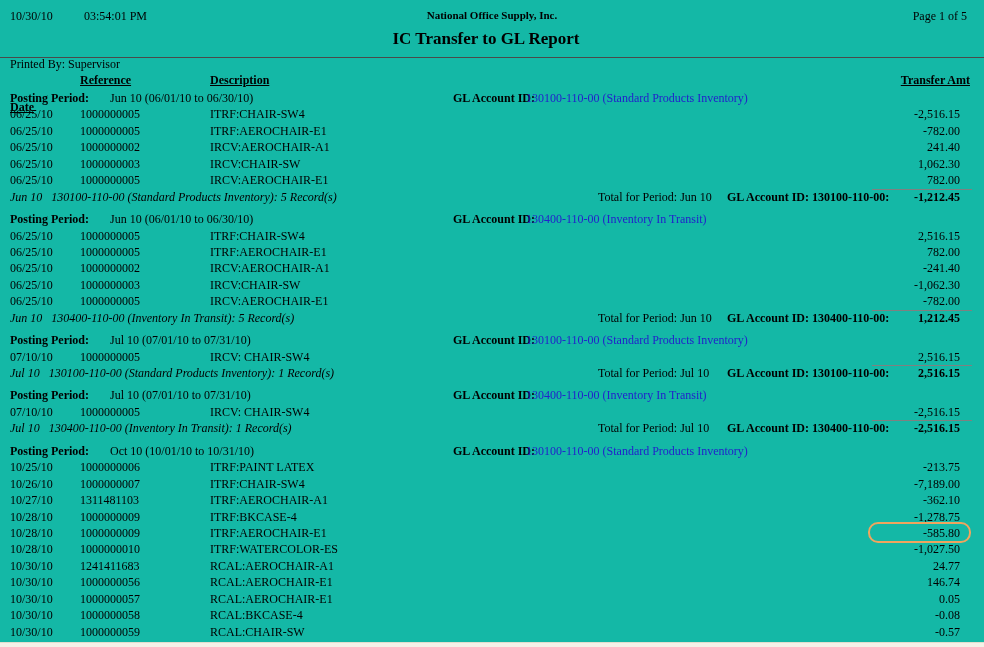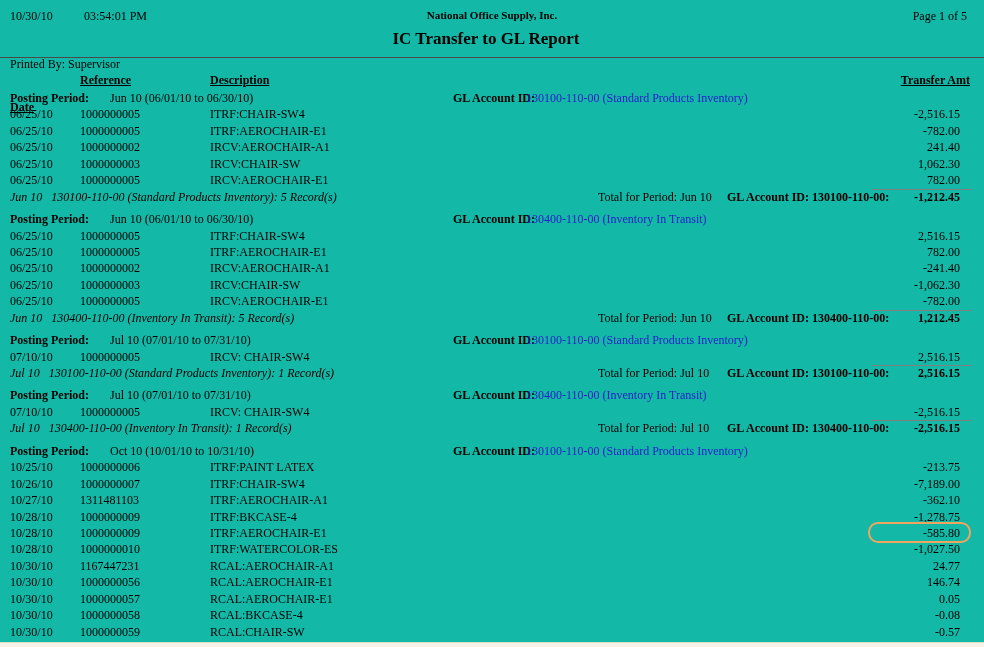--- a/index.html
+++ b/index.html
@@ -242,21 +242,21 @@
           <span class="c-amt hl">-585.80</span>
         </div>
         <div class="line">
           <span class="c-date">10/28/10</span>
           <span class="c-ref">1000000010</span>
           <span class="c-desc">ITRF:WATERCOLOR-ES</span>
           <span class="c-amt">-1,027.50</span>
         </div>
         <div class="line">
           <span class="c-date">10/30/10</span>
-          <span class="c-ref">1167447231</span>
+          <span class="c-ref">1241411683</span>
           <span class="c-desc">RCAL:AEROCHAIR-A1</span>
           <span class="c-amt">24.77</span>
         </div>
         <div class="line">
           <span class="c-date">10/30/10</span>
           <span class="c-ref">1000000056</span>
           <span class="c-desc">RCAL:AEROCHAIR-E1</span>
           <span class="c-amt">146.74</span>
         </div>
         <div class="line">

